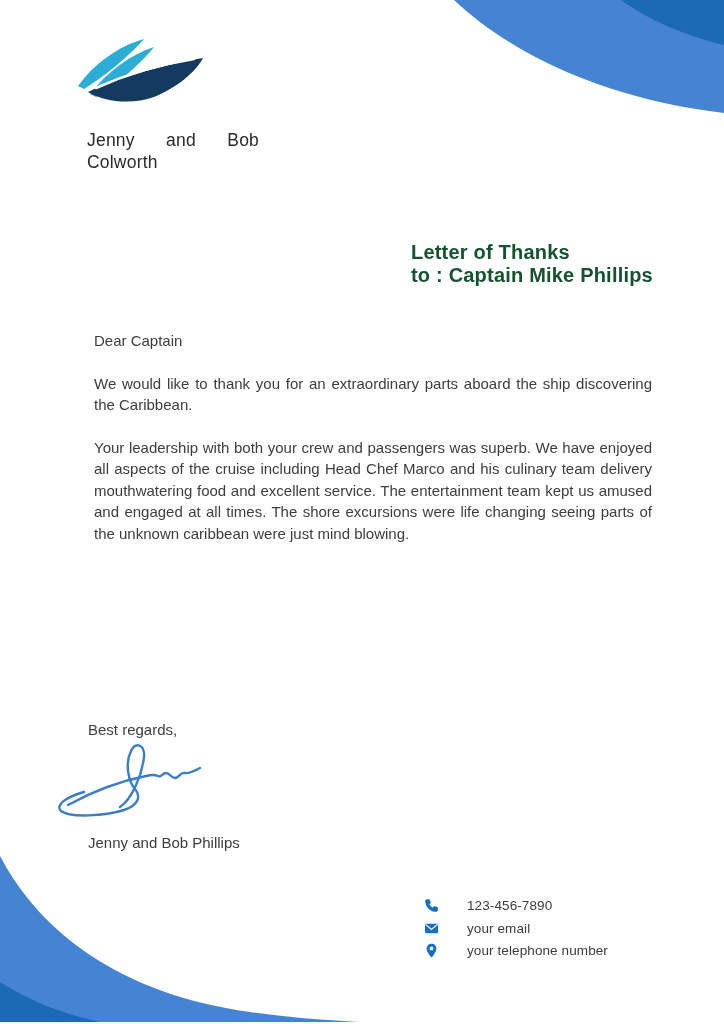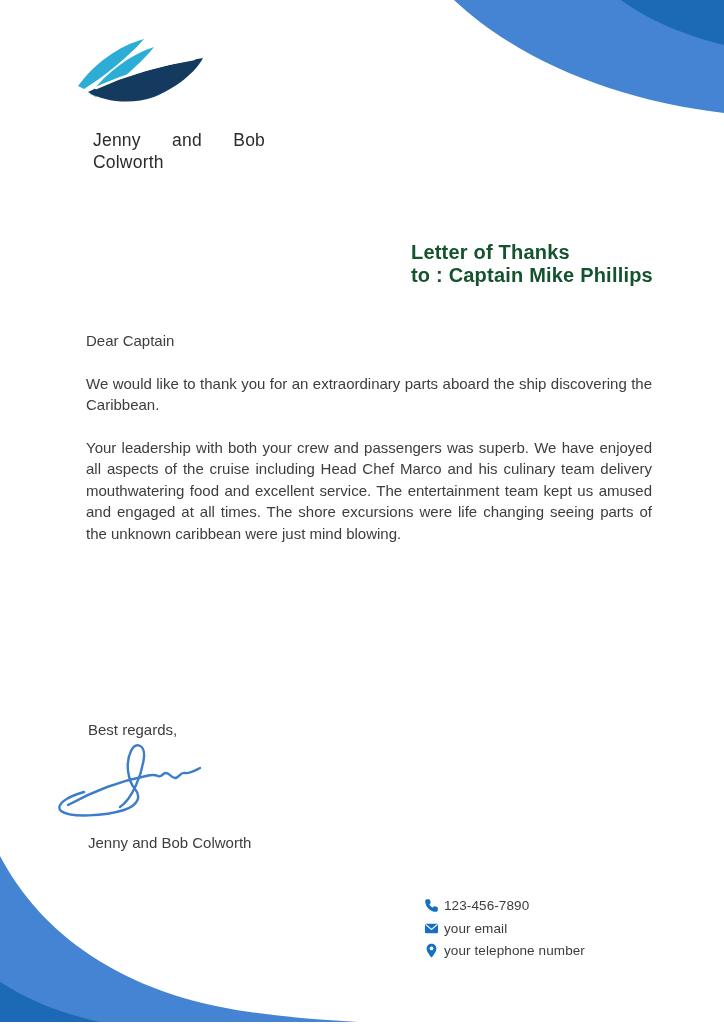--- a/index.html
+++ b/index.html
@@ -11,46 +11,46 @@
     background: #ffffff;
     overflow: hidden;
     font-family: "Liberation Sans", sans-serif;
   }
   .corner-tr { position: absolute; top: 0; right: 0; width: 300px; height: 118px; }
   .corner-bl { position: absolute; bottom: 0; left: 0; width: 360px; height: 172px; }
   .logo { position: absolute; left: 72px; top: 38px; width: 140px; height: 72px; }
 
   .sender {
     position: absolute; left: 87px; top: 129px; width: 172px;
-    font-size: 17.5px; line-height: 22px; color: #2b2b2b; letter-spacing: 0.2px; margin-left: 6px;
+    font-size: 17.5px; line-height: 22px; color: #2b2b2b; letter-spacing: 0.2px;
   }
   .sender .justify-line { text-align: justify; text-align-last: justify; }
 
   .title-block {
     position: absolute; left: 411px; top: 241px;
     font-size: 20px; line-height: 23px; font-weight: 800;
     color: #14532d; letter-spacing: 0.2px;
   }
 
   .body-block {
     position: absolute; left: 86px; top: 330px; width: 566px;
     font-size: 15px; line-height: 21.5px; color: #3d3d3d;
   }
-  .body-block p { margin: 0 0 21px 0; text-align: justify; }
+  .body-block p { margin: 0 0 21px 8px; text-align: justify; }
   .body-block p.salutation { text-align: left; }
 
   .closing { position: absolute; left: 88px; top: 701px; font-size: 15px; color: #3d3d3d; margin-top: 20px; }
   .signature { position: absolute; left: 50px; top: 729px; width: 162px; height: 92px; }
   .signer { position: absolute; left: 88px; top: 834px; font-size: 15px; color: #3d3d3d; }
 
   .footer {
     position: absolute; left: 424px; top: 898px;
     display: flex; flex-direction: column; gap: 7px;
   }
-  .contact-row { display: flex; align-items: center; gap: 5px; height: 15.5px; }
+  .contact-row { display: flex; align-items: center; gap: 28px; height: 15.5px; }
   .contact-row svg { width: 15px; height: 15px; flex: 0 0 auto; }
   .contact-text { font-size: 13.5px; color: #3c3c3c; letter-spacing: 0.1px; }
 </style>
 </head>
 <body>
 
 <div class="page">
 
   <svg class="corner-tr" viewBox="0 0 300 118" preserveAspectRatio="none" aria-hidden="true">
     <path d="M30,0 H300 V113 C195,101 96,62 30,0 Z" fill="#4584d2"></path>
@@ -85,21 +85,21 @@
     <p>Your leadership with both your crew and passengers was superb. We have enjoyed all aspects of the cruise including  Head Chef Marco and his culinary team delivery mouthwatering food and excellent service. The entertainment team kept us amused and engaged at all times. The shore excursions were life changing seeing parts of the unknown caribbean were just mind blowing.</p>
   </div>
 
   <div class="closing">Best regards,</div>
 
   <svg class="signature" viewBox="0 0 162 92" aria-hidden="true">
     <path d="M18,76 C40,64 70,52 96,47 C104,45 106,46 108,47 C112,49 112,44 116,44 C120,44 121,49 125,49 C129,49 130,43 135,44 C139,45 144,42 150,39" fill="none" stroke="#3b7dc8" stroke-width="2.4" stroke-linecap="round"></path>
     <path d="M70,78 C82,70 92,46 94,28 C95,16 86,12 81,22 C75,34 78,52 85,60 C91,67 89,76 74,81 C55,87 20,89 11,82 C5,76 16,68 34,63" fill="none" stroke="#3b7dc8" stroke-width="2.4" stroke-linecap="round"></path>
   </svg>
 
-  <div class="signer">Jenny  and Bob Colworth</div>
+  <div class="signer">Jenny  and Bob Phillips</div>
 
   <div class="footer">
     <div class="contact-row">
       <svg viewBox="0 0 16 16" aria-hidden="true">
         <path fill="#1470c5" d="M3.2,1.2 C2.2,1.2 1.3,2.1 1.3,3.1 C1.3,9.3 6.7,14.7 12.9,14.7 C13.9,14.7 14.8,13.8 14.8,12.8 L14.8,10.9 C14.8,10.4 14.5,9.9 14,9.7 L11.4,8.9 C10.9,8.8 10.4,8.9 10.1,9.3 L9.3,10.2 C7.6,9.3 6.6,8.3 5.7,6.6 L6.7,5.8 C7.1,5.5 7.2,5 7.1,4.5 L6.3,2 C6.1,1.5 5.6,1.2 5.1,1.2 Z"></path>
       </svg>
       <span class="contact-text">123-456-7890</span>
     </div>
     <div class="contact-row">
       <svg viewBox="0 0 16 16" aria-hidden="true">

